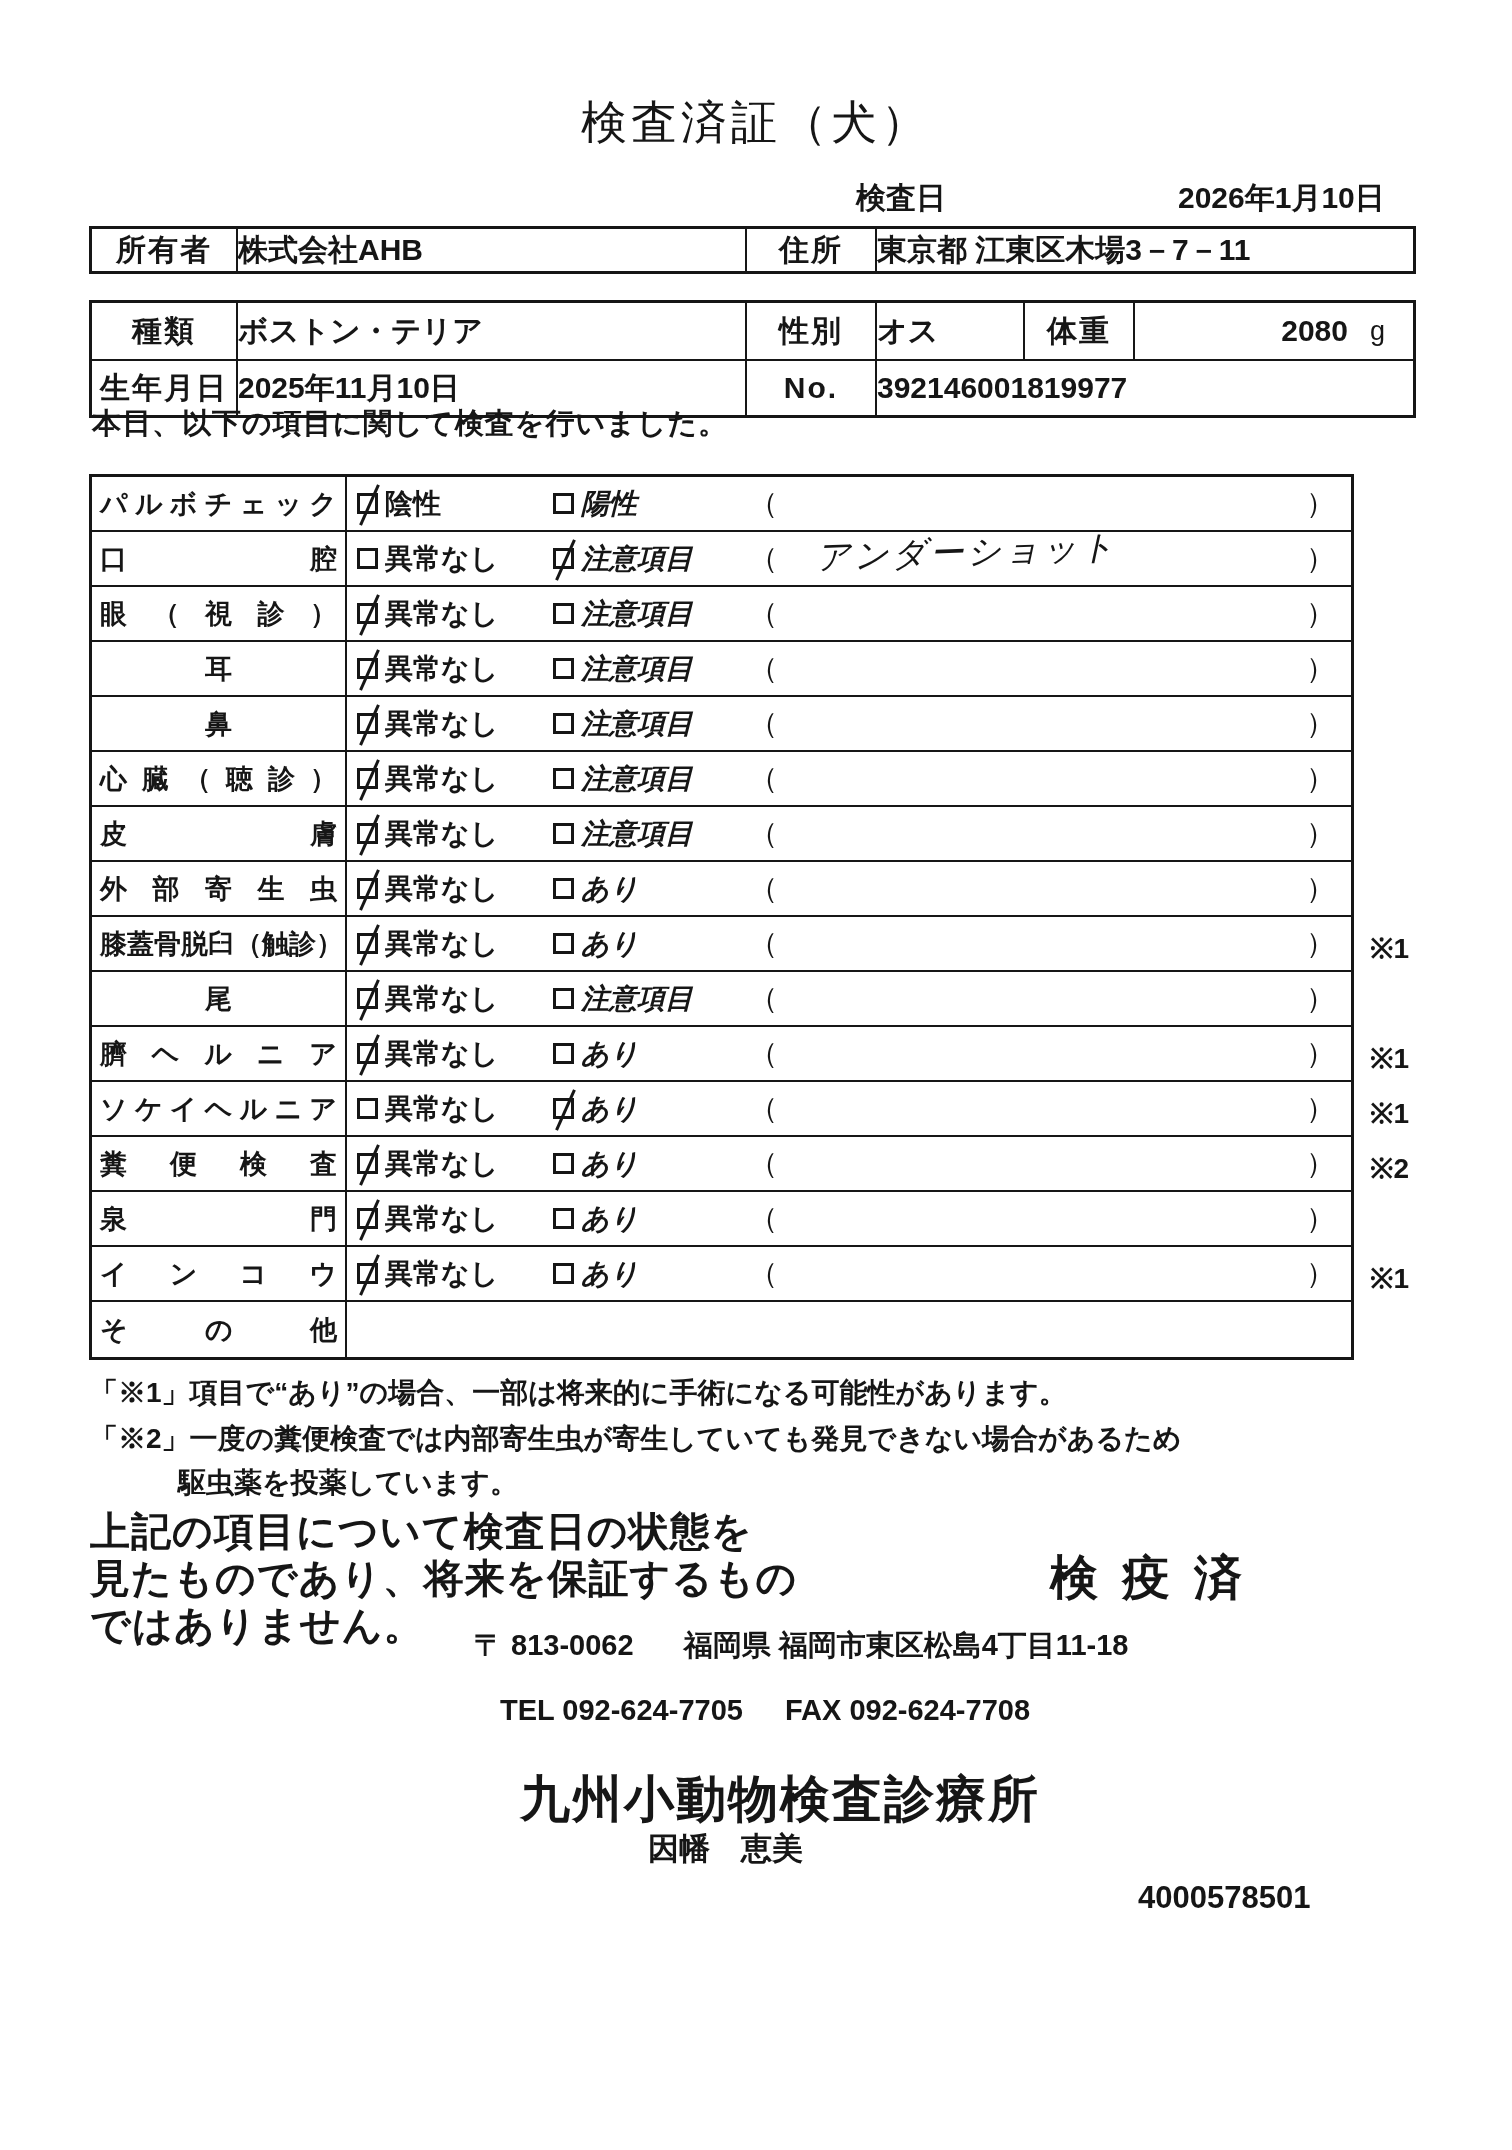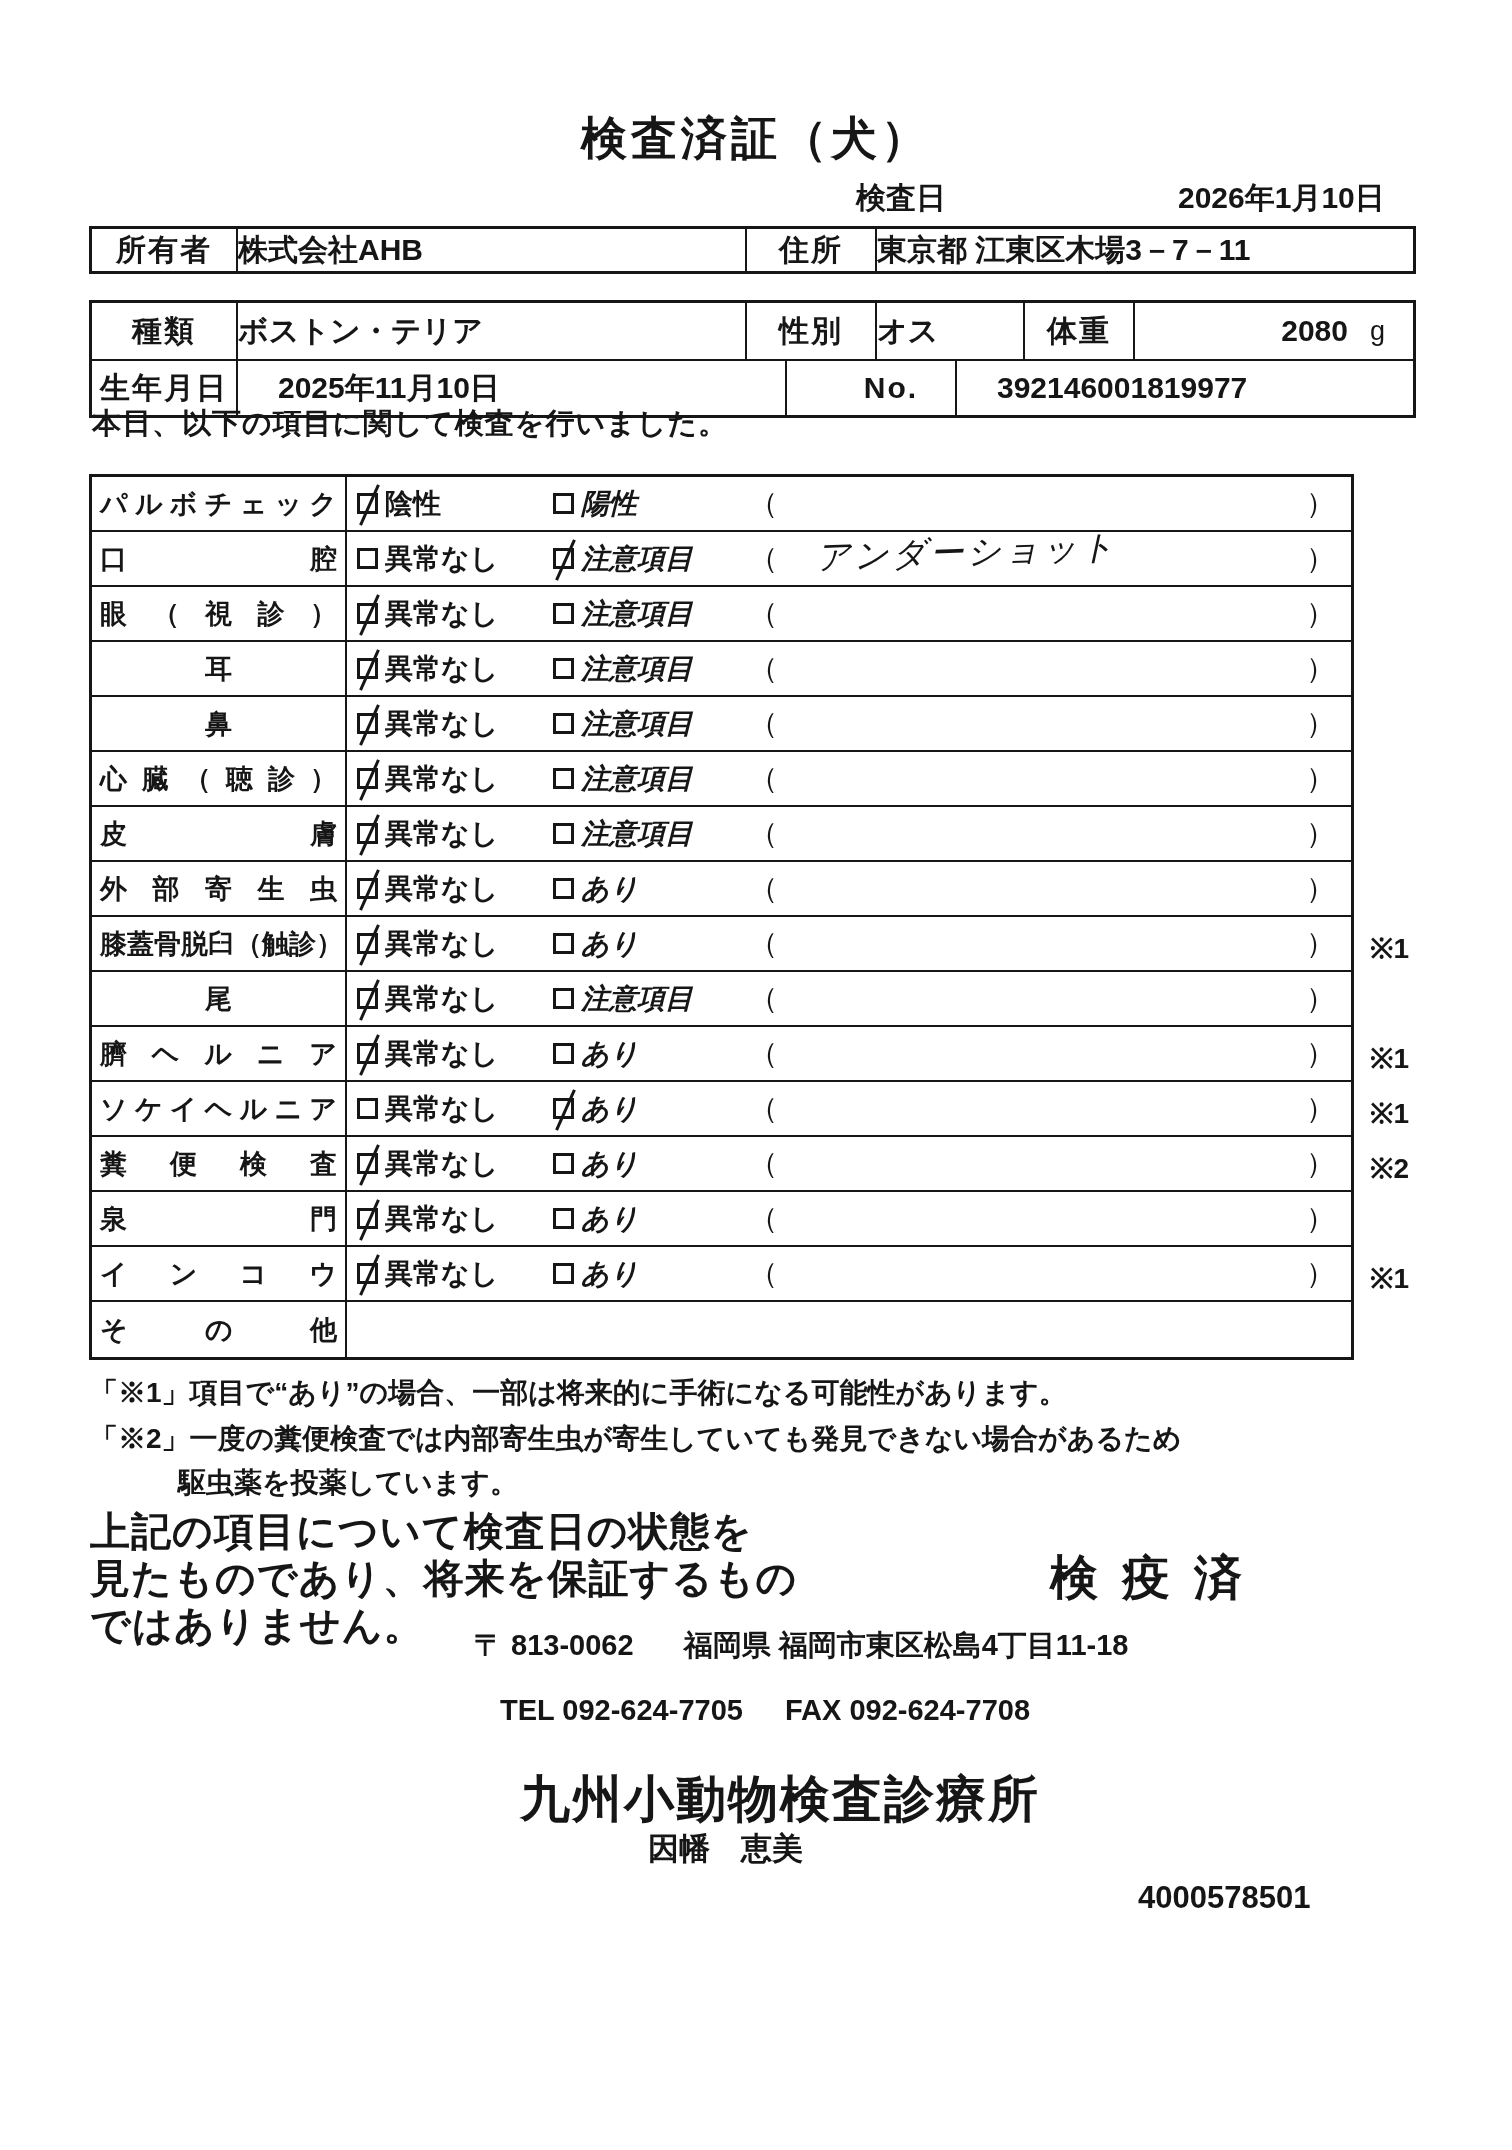--- a/index.html
+++ b/index.html
@@ -8,33 +8,33 @@
     width: 1512px; height: 2150px;
     position: relative;
     font-family: "Liberation Sans", sans-serif;
     color: #161616;
     overflow: hidden;
   }
   .abs { position: absolute; }
 
   
   .title {
-    top: 108px; left: 0; width: 100%;
+    top: 92px; left: 0; width: 100%;
     text-align: center;
-    font-size: 46px; font-weight: 700; letter-spacing: 4px;
+    font-size: 46px; font-weight: 400; letter-spacing: 4px;
   }
   .insp-label { top: 178px; left: 856px; font-size: 30px; font-weight: 700; }
   .insp-value { top: 178px; left: 1178px; font-size: 30px; font-weight: 700; }
 
   
   .toptable { left: 89px; width: 1327px; border: 3px solid #161616; background: #fff; }
   .owner-table { top: 226px; height: 48px; display: flex; }
   .info-table { top: 300px; }
   .itr { display: flex; height: 56px; }
-  .itr + .itr { border-top: 2.5px solid #161616; gap: 40px; }
+  .itr + .itr { border-top: 2.5px solid #161616; }
   .cell {
     display: flex; align-items: center;
     border-right: 2.5px solid #161616;
     font-size: 30px; height: 100%;
     white-space: nowrap; overflow: visible;
   }
   .cell:last-child { border-right: none; }
   .cell.lab { justify-content: center; font-weight: 700; letter-spacing: 2px; }
   .cell.val { padding-left: 0; font-weight: 700; }
   .w151 { width: 146px; flex: none; }

